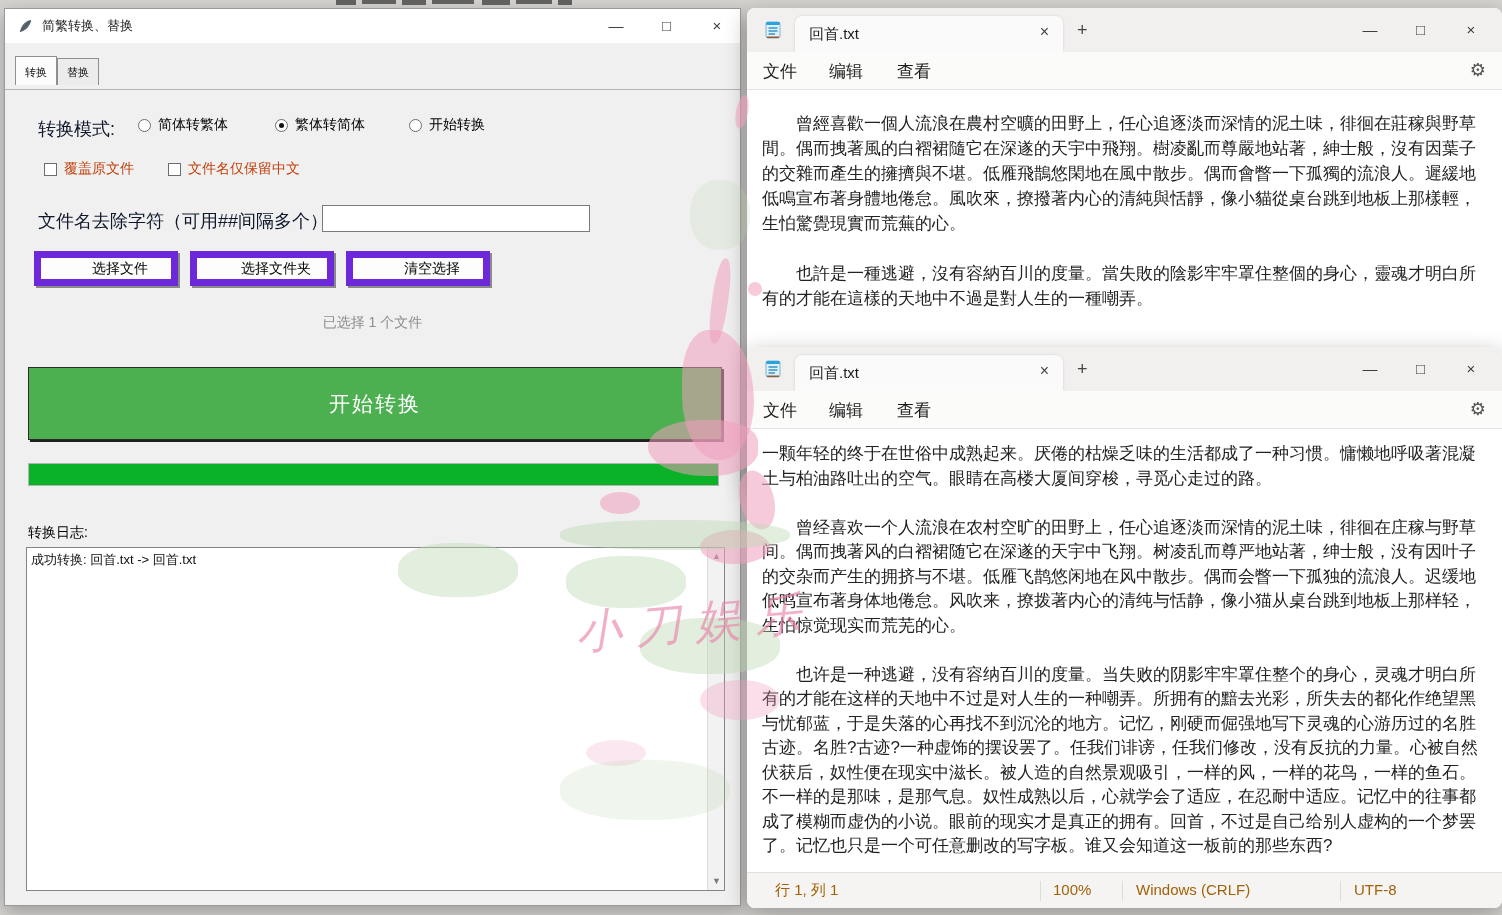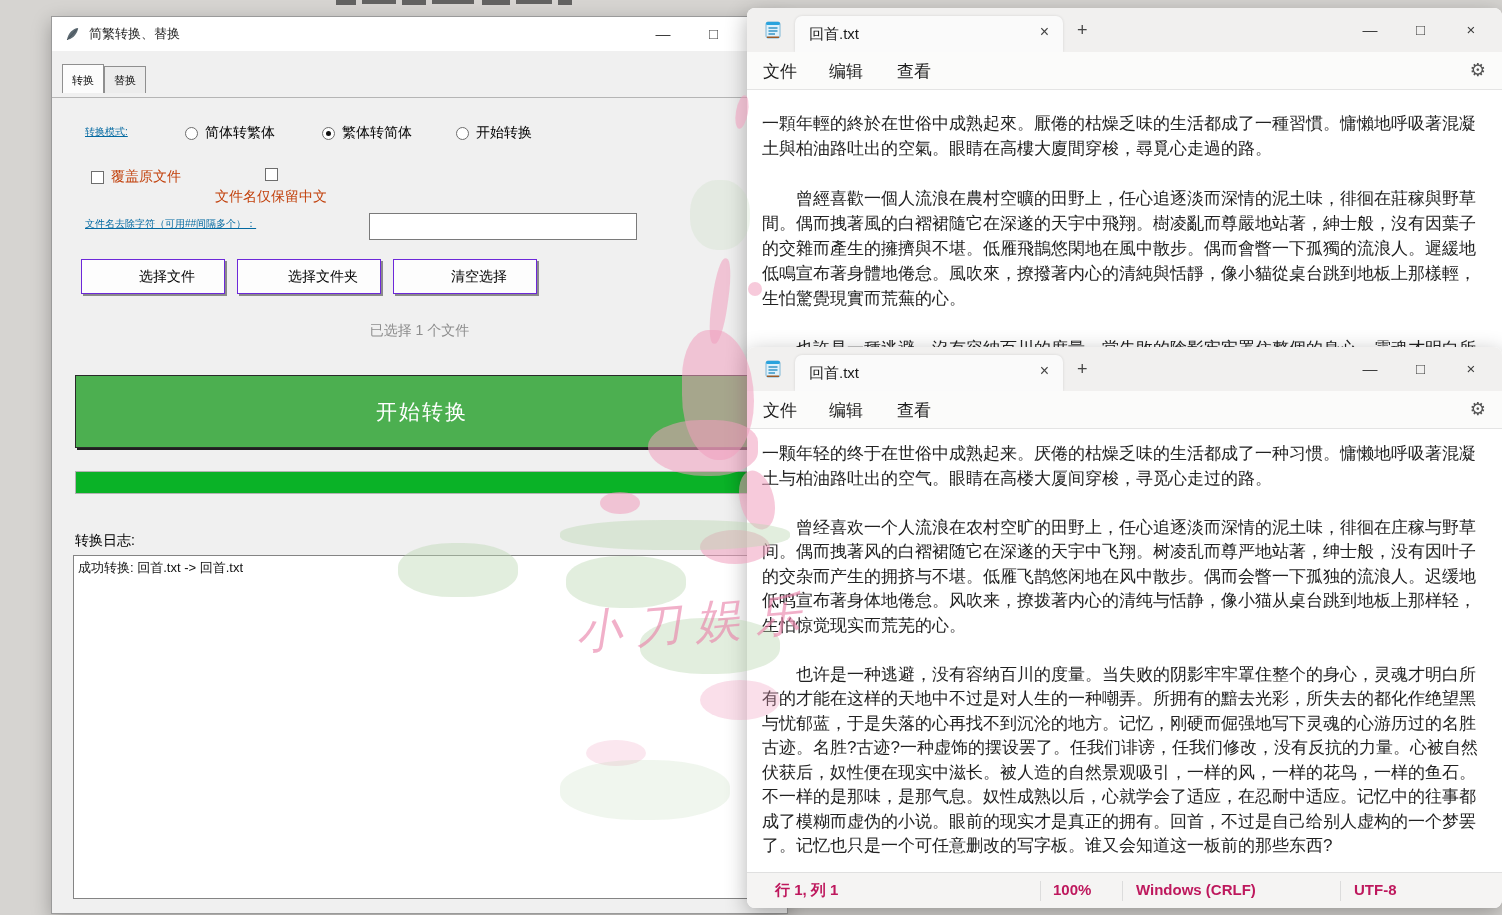--- a/index.html
+++ b/index.html
@@ -4,48 +4,48 @@
 <style>
   * { box-sizing: border-box; margin: 0; padding: 0; }
   html,body { width:1502px; height:915px; overflow:hidden; }
   body { font-family:"Liberation Sans", sans-serif; background:#d6d4d1; position:relative; }
   .stage { position:absolute; inset:0; width:1502px; height:915px; }
 
   
   .winbtn { display:inline-block; width:46px; text-align:center; color:#3d3d3d; font-size:15px; line-height:34px; }
 
   
-  .converter { position:absolute; left:4px; top:16px; width:737px; height:898px;
-    background:#f0f0f0; border:1px solid #9a9a9a; box-shadow:0 6px 18px rgba(0,0,0,.28); z-index:10;margin-left:47px; }
+  .converter { position:absolute; left:4px; top:8px; width:737px; height:898px;
+    background:#f0f0f0; border:1px solid #9a9a9a; box-shadow:0 6px 18px rgba(0,0,0,.28); z-index:10; }
   .conv-titlebar { position:absolute; left:0; top:0; right:0; height:34px; background:#ffffff;
     display:flex; align-items:center; }
   .conv-title { font-size:13px; color:#1b1b1b; margin-left:8px; }
   .conv-controls { position:absolute; right:0; top:0; height:34px; }
   .feather { margin-left:12px; width:17px; height:17px; }
 
   .conv-tabs { position:absolute; left:10px; top:47px; display:flex; align-items:flex-end; }
   .conv-tab { font-size:11px; color:#111; padding:6px 9px 5px; border:1px solid #8f8f8f; border-bottom:none;
     background:#ececec; }
   .conv-tab.active { background:#fcfcfc; padding-top:8px; position:relative; z-index:2; }
   .conv-tabline { position:absolute; left:0; right:0; top:80px; border-top:1px solid #b5b5b5; }
 
-  .form-label { position:absolute; font-size:10px; color:#0369a1;text-decoration:underline; }
+  .form-label { position:absolute; font-size:18px; color:#0f172a; }
   .radio { position:absolute; display:flex; align-items:center; gap:7px; font-size:14px; color:#000; }
   .radio .ring { width:13px; height:13px; border-radius:50%; background:#fff; border:1px solid #6d6d6d;
     position:relative; flex:0 0 auto; }
   .radio .ring.sel::after { content:""; position:absolute; left:3px; top:3px; width:5px; height:5px;
     border-radius:50%; background:#111; }
   .checkbox { position:absolute; display:flex; align-items:center; gap:7px; font-size:14px; color:#c2410c; }
   .checkbox .box { width:13px; height:13px; background:#fff; border:1px solid #6d6d6d; flex:0 0 auto; }
 
   .strip-input { position:absolute; left:317px; top:196px; width:268px; height:27px; background:#fff;
     border:1px solid #7a7a7a; font-size:14px; padding:0 5px; font-family:"Liberation Sans",sans-serif; }
 
   .file-btn { position:absolute; top:242px; width:144px; height:35px; background:#fdfdfd;
-    border:1px solid #6d28d9; box-shadow:2px 2px 0 #8a8a8a; font-size:14px; color:#000;
+    border:7px solid #6d28d9; box-shadow:2px 2px 0 #8a8a8a; font-size:14px; color:#000;
     font-family:"Liberation Sans",sans-serif;padding-left:28px; }
   .sel-status { position:absolute; left:0; right:0; top:305px; text-align:center; font-size:14px; color:#8d8d8d; }
 
   .start-btn { position:absolute; left:23px; top:358px; width:694px; height:73px; background:#4caf50;
     border:1px solid #2a2a2a; box-shadow:2px 2px 0 #1f1f1f; color:#fff; font-size:21px;
     font-family:"Liberation Sans",sans-serif; letter-spacing:2px; }
 
   .progress { position:absolute; left:23px; top:454px; width:691px; height:23px; background:#e9e9e9;
     border:1px solid #b3b3b3; box-shadow:inset 0 0 0 1px #f7f7f7; }
   .progress .fill { height:100%; background:#0ab227; }
@@ -71,21 +71,21 @@
   .np-newtab { position:absolute; left:330px; top:12px; font-size:18px; color:#454545; }
   .np-controls { position:absolute; right:8px; top:5px; }
   .np-menubar { position:absolute; left:0; right:0; top:44px; height:38px; background:#fbfbfa;
     border-bottom:1px solid #e4e4e4; }
   .np-menu { position:absolute; top:8px; font-size:17px; color:#1b1b1b; }
   .np-gear { position:absolute; right:16px; top:7px; font-size:18px; color:#545454; }
   .np-editor { position:absolute; left:0; right:0; background:#fff; overflow:hidden;
     font-size:17px; color:#222; }
   .np-editor p { padding:0 12px 0 15px; }
   .np-statusbar { position:absolute; left:0; right:0; bottom:0; height:36px; background:#f5f4f3;
-    border-top:1px solid #e0e0e0; font-size:15px; color:#be185d; border-radius:0 0 8px 8px;font-weight:bold; }
+    border-top:1px solid #e0e0e0; font-size:15px; color:#a16207; border-radius:0 0 8px 8px; }
   .np-sep { position:absolute; top:8px; width:1px; height:20px; background:#dcdcdc; }
 
   #notepad-top { top:8px; height:480px; z-index:20; }
   #notepad-top .np-editor { top:83px; height:397px; line-height:25px; padding-top:20px; }
   #notepad-top .np-editor p + p { margin-top:25px; }
 
   #notepad-bottom { top:347px; height:561px; z-index:30; border-radius:8px; }
   #notepad-bottom .np-editor { top:83px; height:442px; line-height:24.5px; padding-top:12px; }
   #notepad-bottom .np-editor p + p { margin-top:24.5px; }
 
@@ -141,21 +141,21 @@
     </label>
     <label class="radio" style="left:404px;top:107px;">
       <span class="ring"></span>
       <span>开始转换</span>
     </label>
 
     <label class="checkbox" style="left:39px;top:151px;">
       <span class="box"></span>
       <span>覆盖原文件</span>
     </label>
-    <label class="checkbox" style="left:163px;top:151px;flex-direction:column;">
+    <label class="checkbox" style="left:163px;top:151px;">
       <span class="box"></span>
       <span>文件名仅保留中文</span>
     </label>
 
     <span class="form-label" style="left:33px;top:200px;">文件名去除字符（可用##间隔多个）：</span>
     <input class="strip-input" type="text" value="" style="">
 
     <button class="file-btn" style="left:29px;">选择文件</button>
     <button class="file-btn" style="left:185px;">选择文件夹</button>
     <button class="file-btn" style="left:341px;">清空选择</button>
@@ -199,21 +199,20 @@
         <span class="winbtn">×</span>
       </div>
     </div>
     <div class="np-menubar">
       <span class="np-menu" style="left:16px;">文件</span>
       <span class="np-menu" style="left:82px;">编辑</span>
       <span class="np-menu" style="left:150px;">查看</span>
       <span class="np-gear">⚙</span>
     </div>
     <div class="np-editor">
-      <p>一顆年輕的終於在世俗中成熟起來。厭倦的枯燥乏味的生活都成了一種習慣。慵懶地呼吸著混凝土與柏油路吐出的空氣。眼睛在高樓大廈間穿梭，尋覓心走過的路。</p>
       <p>　　曾經喜歡一個人流浪在農村空曠的田野上，任心追逐淡而深情的泥土味，徘徊在莊稼與野草間。偶而拽著風的白褶裙隨它在深遂的天宇中飛翔。樹凌亂而尊嚴地站著，紳士般，沒有因葉子的交雜而產生的擁擠與不堪。低雁飛鵲悠閑地在風中散步。偶而會瞥一下孤獨的流浪人。遲緩地低鳴宣布著身體地倦怠。風吹來，撩撥著内心的清純與恬靜，像小貓從桌台跳到地板上那樣輕，生怕驚覺現實而荒蕪的心。</p>
       <p>　　也許是一種逃避，沒有容納百川的度量。當失敗的陰影牢牢罩住整個的身心，靈魂才明白所有的才能在這樣的天地中不過是對人生的一種嘲弄。</p>
     </div>
   </div>
 
   <div class="notepad" id="notepad-bottom">
     <div class="np-header">
       <svg class="np-appicon" viewBox="0 0 20 20">
         <rect x="3" y="2" width="14" height="16" rx="2" fill="#dff1fb" stroke="#7db6d6"></rect>
         <rect x="3" y="2" width="14" height="3" rx="1.5" fill="#29a3dd"></rect>

